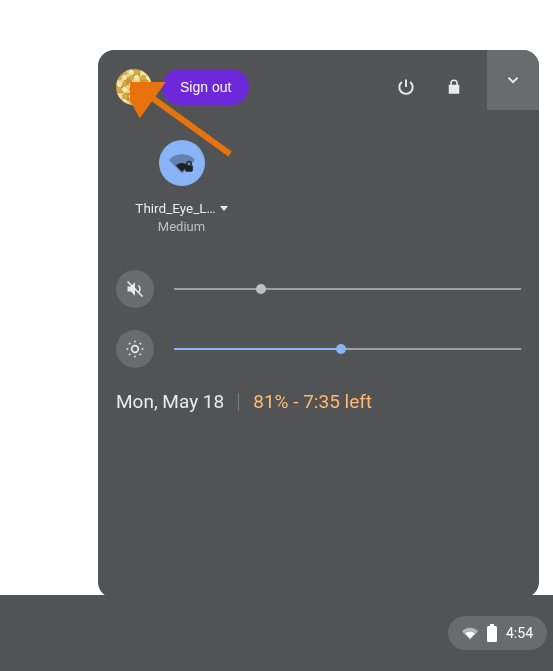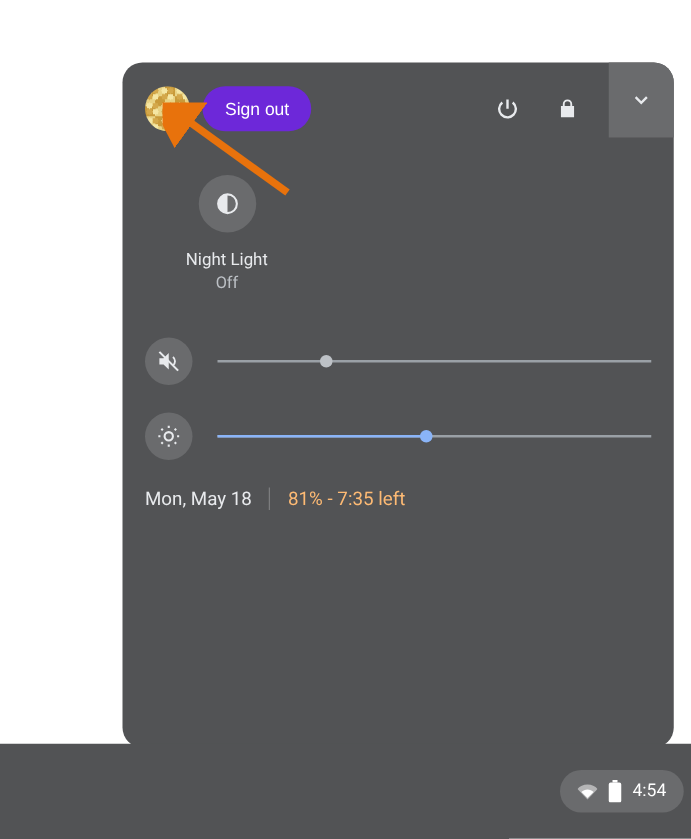--- a/index.html
+++ b/index.html
@@ -163,21 +163,21 @@
       height: 10px;
       border-radius: 50%;
       transform: translate(-50%, -50%);
     }
     .slider-thumb.grey { background: #bdc1c6; }
     .slider-thumb.blue { background: #8ab4f8; }
     .footer {
       display: flex;
       align-items: center;
       gap: 14px;
-      font-size: 15px;
+      font-size: 19px;
       color: #e8eaed;
       margin-top: 6px;
     }
     .footer-divider {
       width: 1px;
       height: 18px;
       background: #7b7c7e;
     }
     .footer-battery { color: #fdba74; }
     .arrow-annotation {
@@ -239,35 +239,38 @@
     </button>
     <div class="collapse-tab">
       <svg width="18" height="18" viewBox="0 0 24 24" fill="none" stroke="#e8eaed" stroke-width="2.5">
           <polyline points="6 9 12 15 18 9"></polyline>
         </svg>
     </div>
   </div>
 
   <div class="tiles">
 
-
-
-
     <div class="tile">
-      <div class="tile-circle off">
-        <svg width="20" height="20" viewBox="0 0 24 24" fill="#e8eaed">
-            <circle cx="12" cy="12" r="9" fill="none" stroke="#e8eaed" stroke-width="2"></circle>
-            <path d="M12 3a9 9 0 0 0 0 18V3z"></path>
+      <div class="tile-circle on">
+        <svg width="26" height="26" viewBox="0 0 24 24" fill="#202124">
+            <path d="M12 4C7 4 2.7 6 0 9.2L12 22 24 9.2C21.3 6 17 4 12 4z" opacity="0.35"></path>
+            <path d="M12 12c-2.2 0-4.2.9-5.7 2.3L12 20l5.7-5.7C16.2 12.9 14.2 12 12 12z"></path>
+            <rect x="15" y="14" width="7" height="6" rx="1"></rect>
+            <path d="M16.5 14v-1.5a2 2 0 0 1 4 0V14" fill="none" stroke="#202124" stroke-width="1.3"></path>
           </svg>
       </div>
       <div class="tile-label-row">
-        <span class="tile-label">Night Light</span>
-      </div>
-      <div class="tile-sub">Off</div>
+        <span class="tile-label">Third_Eye_L…</span>
+        <span class="caret"></span>
+      </div>
+      <div class="tile-sub">Medium</div>
     </div>
+
+
+
 
   </div>
 
   <div class="sliders">
     <div class="slider-row">
       <div class="slider-icon">
         <svg width="20" height="20" viewBox="0 0 24 24" fill="#e8eaed">
             <path d="M3 9v6h4l5 5V4L7 9H3z"></path>
             <line x1="3" y1="3" x2="21" y2="21" stroke="#e8eaed" stroke-width="2"></line>
             <path d="M16 8a5 5 0 0 1 0 8" fill="none" stroke="#e8eaed" stroke-width="1.8"></path>

